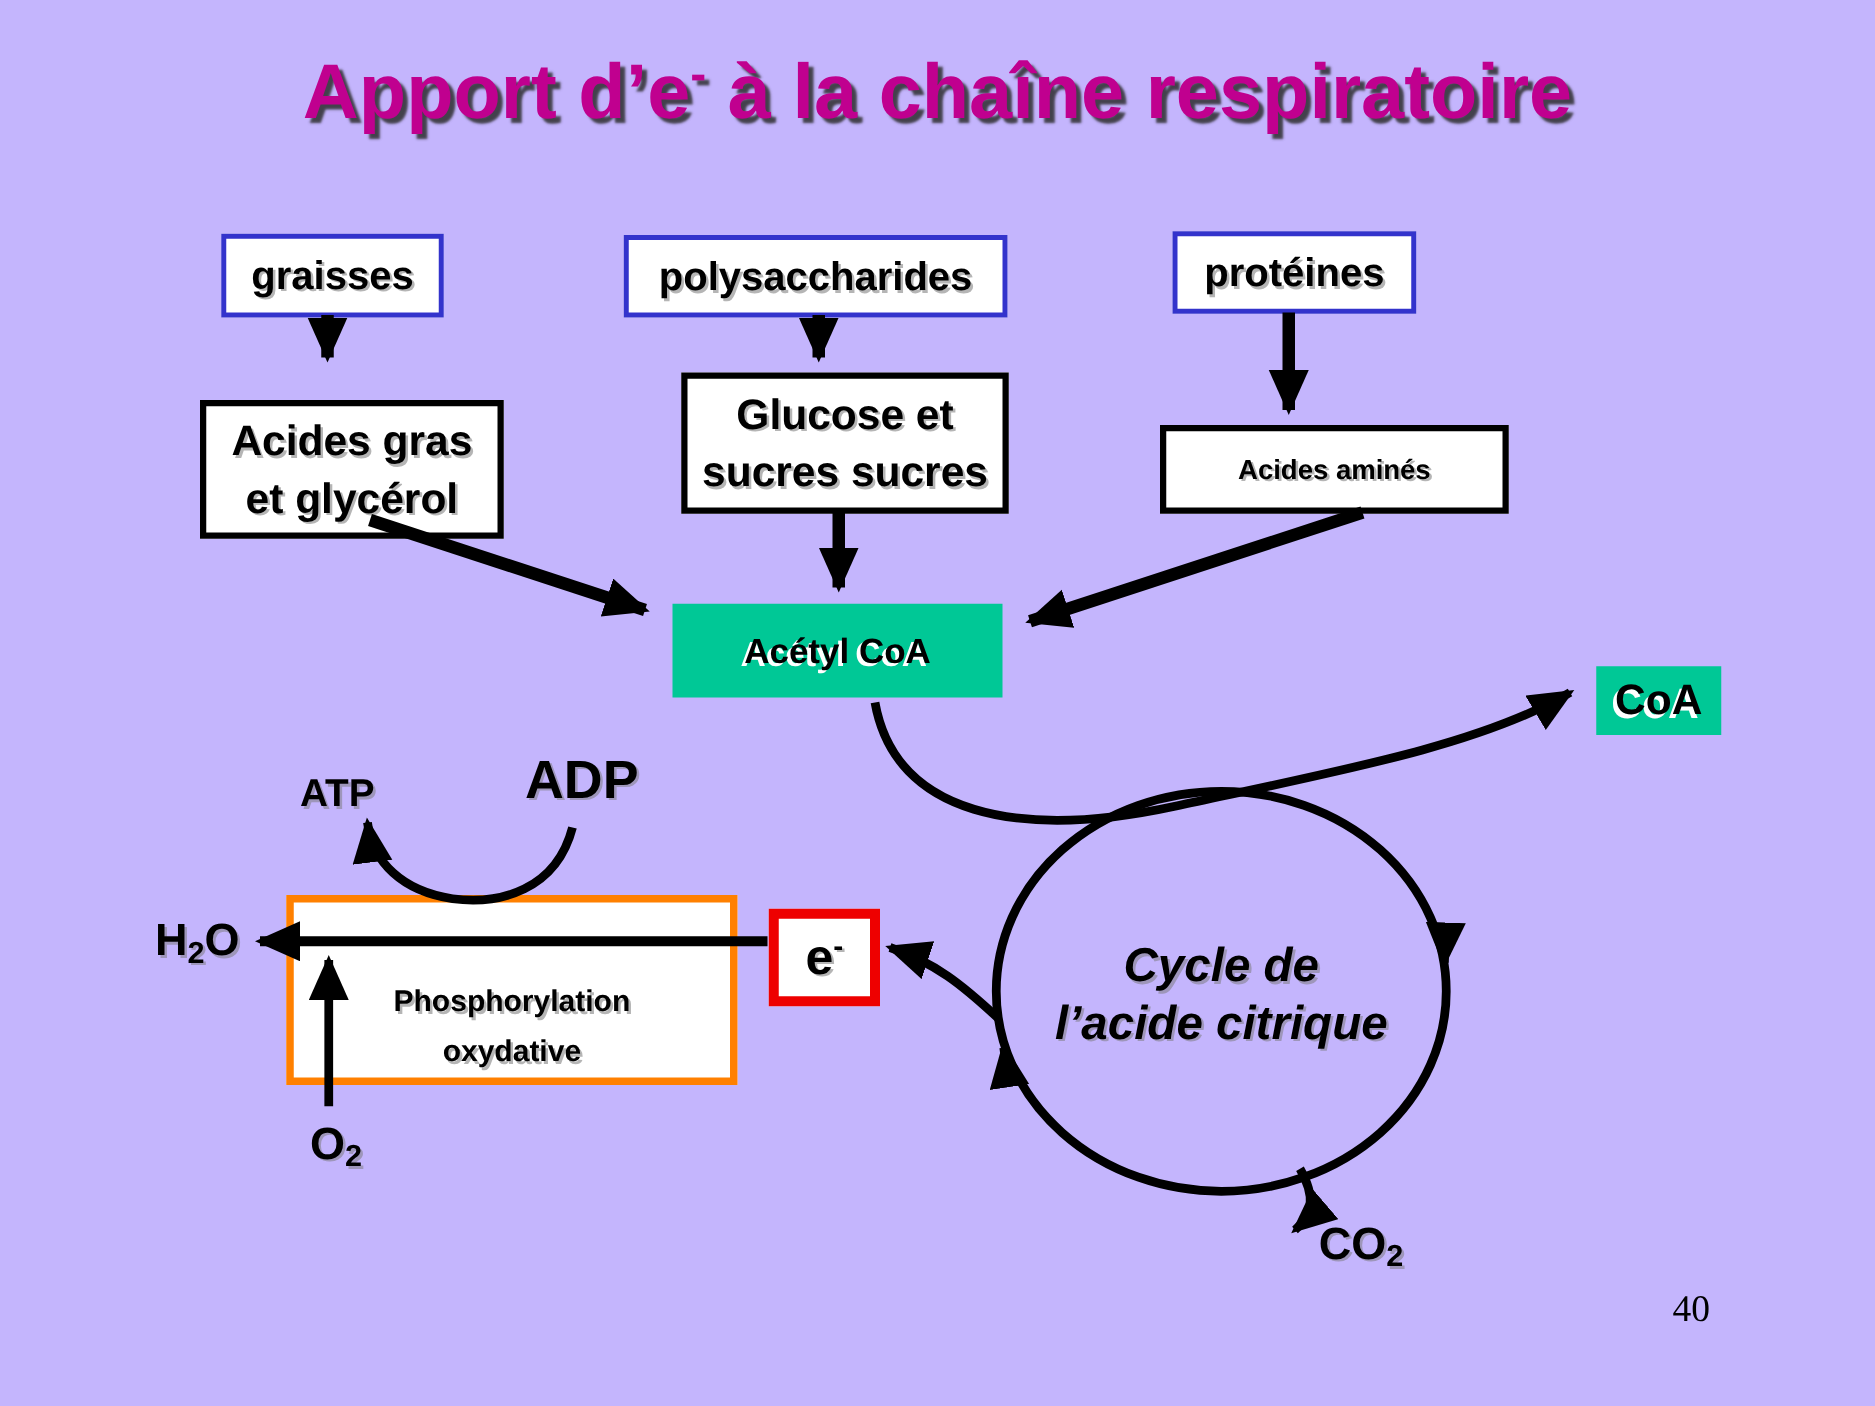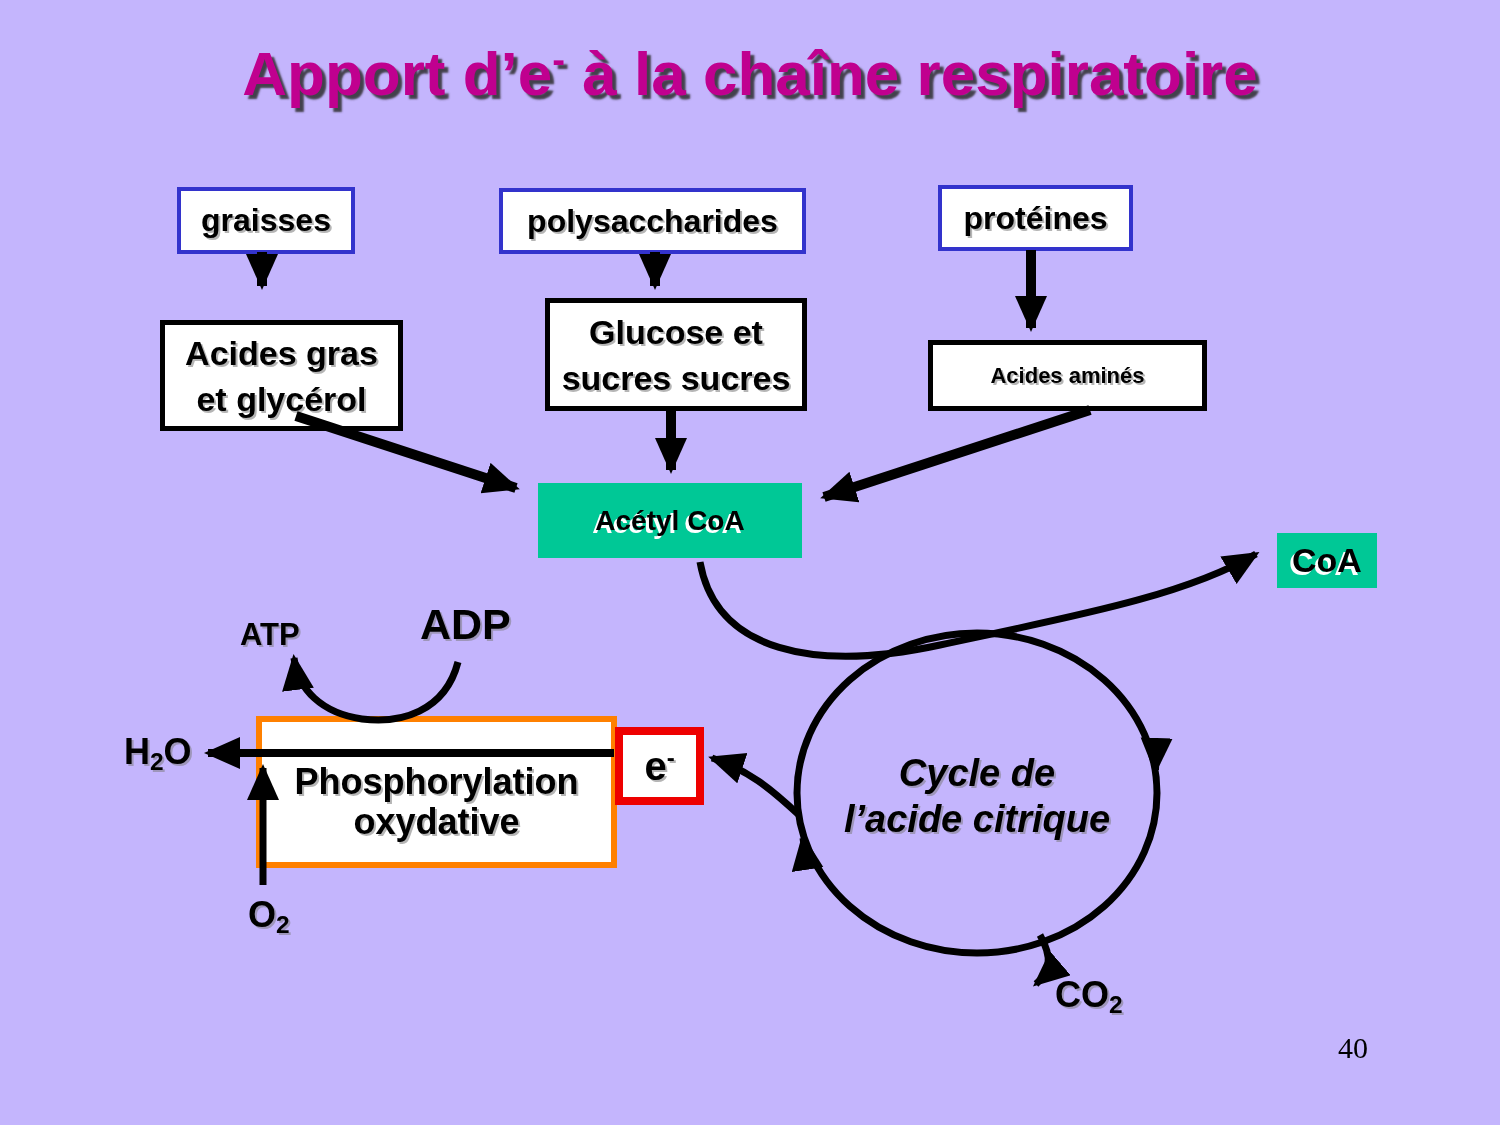--- a/index.html
+++ b/index.html
@@ -28,21 +28,21 @@
   #box-poly{left:499px;top:188px;width:299px;height:58px;font-size:32px;}
   #box-prot{left:938px;top:185px;width:187px;height:58px;font-size:32px;}
   
   #box-acgras{left:160px;top:320px;width:233px;height:101px;font-size:34px;line-height:46px;}
   #box-glucose{left:545px;top:298px;width:252px;height:103px;font-size:34px;line-height:46px;}
   #box-amines{left:928px;top:340px;width:269px;height:61px;font-size:22px;}
   
   #box-acetyl{left:538px;top:483px;width:264px;height:75px;font-size:28px;}
   #box-coa{left:1277px;top:533px;width:100px;height:55px;font-size:34px;}
   
-  #box-phos{left:256px;top:716px;width:349px;height:140px;font-size:36px;line-height:40px;}
+  #box-phos{left:229px;top:716px;width:349px;height:140px;font-size:24px;line-height:40px;align-items:flex-end;}
   #box-phos .inner{width:100%;text-align:center;margin-top:40px;}
   
   #box-e{left:615px;top:727px;width:73px;height:62px;font-size:40px;}
   #box-e .sup{font-size:0.6em;vertical-align:super;line-height:0;}
   
   .lbl{position:absolute;color:#000;font-weight:bold;white-space:nowrap;
        text-shadow:2px 2px 0 rgba(120,120,120,0.5);}
   #lbl-atp{left:240px;top:590px;font-size:31px;margin-top:27px;}
   #lbl-adp{left:420px;top:600px;font-size:43px;}
   #lbl-h2o{left:124px;top:731px;font-size:36px;}

